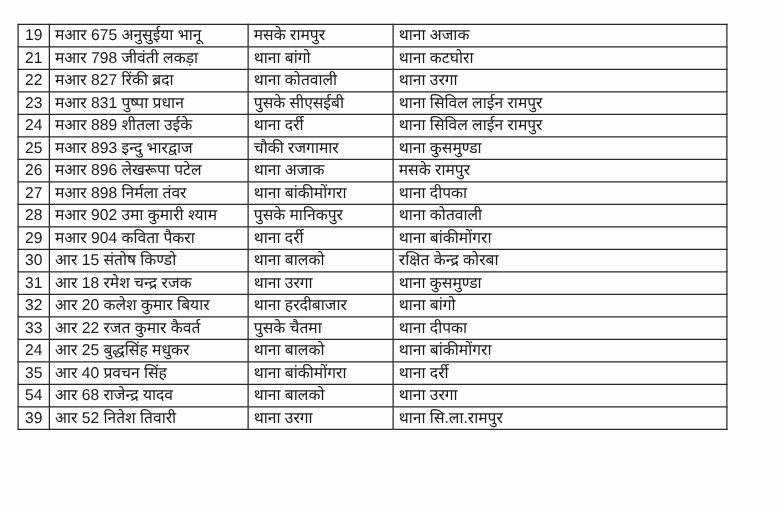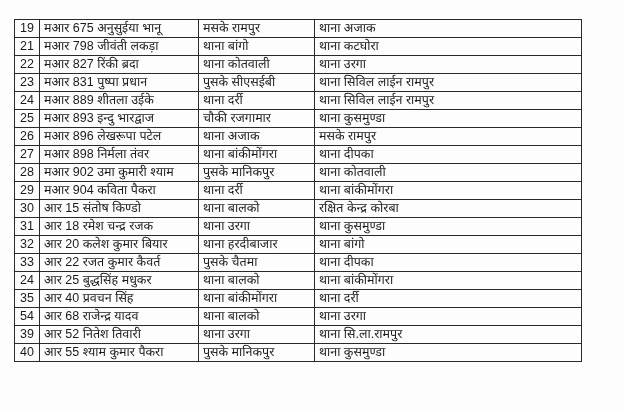--- a/index.html
+++ b/index.html
@@ -158,21 +158,15 @@
           <td class="c-name">आर 68 राजेन्द्र यादव</td>
           <td class="c-from">थाना बालको</td>
           <td class="c-to">थाना उरगा</td>
         </tr>
       <tr>
           <td class="c-sn">39</td>
           <td class="c-name">आर 52 नितेश तिवारी</td>
           <td class="c-from">थाना उरगा</td>
           <td class="c-to">थाना सि.ला.रामपुर</td>
         </tr>
-      <tr>
-          <td class="c-sn">40</td>
-          <td class="c-name">आर 55 श्याम कुमार पैकरा</td>
-          <td class="c-from">पुसके मानिकपुर</td>
-          <td class="c-to">थाना कुसमुण्डा</td>
-        </tr>
     </tbody>
   </table>
 </div>
 
 </body></html>

